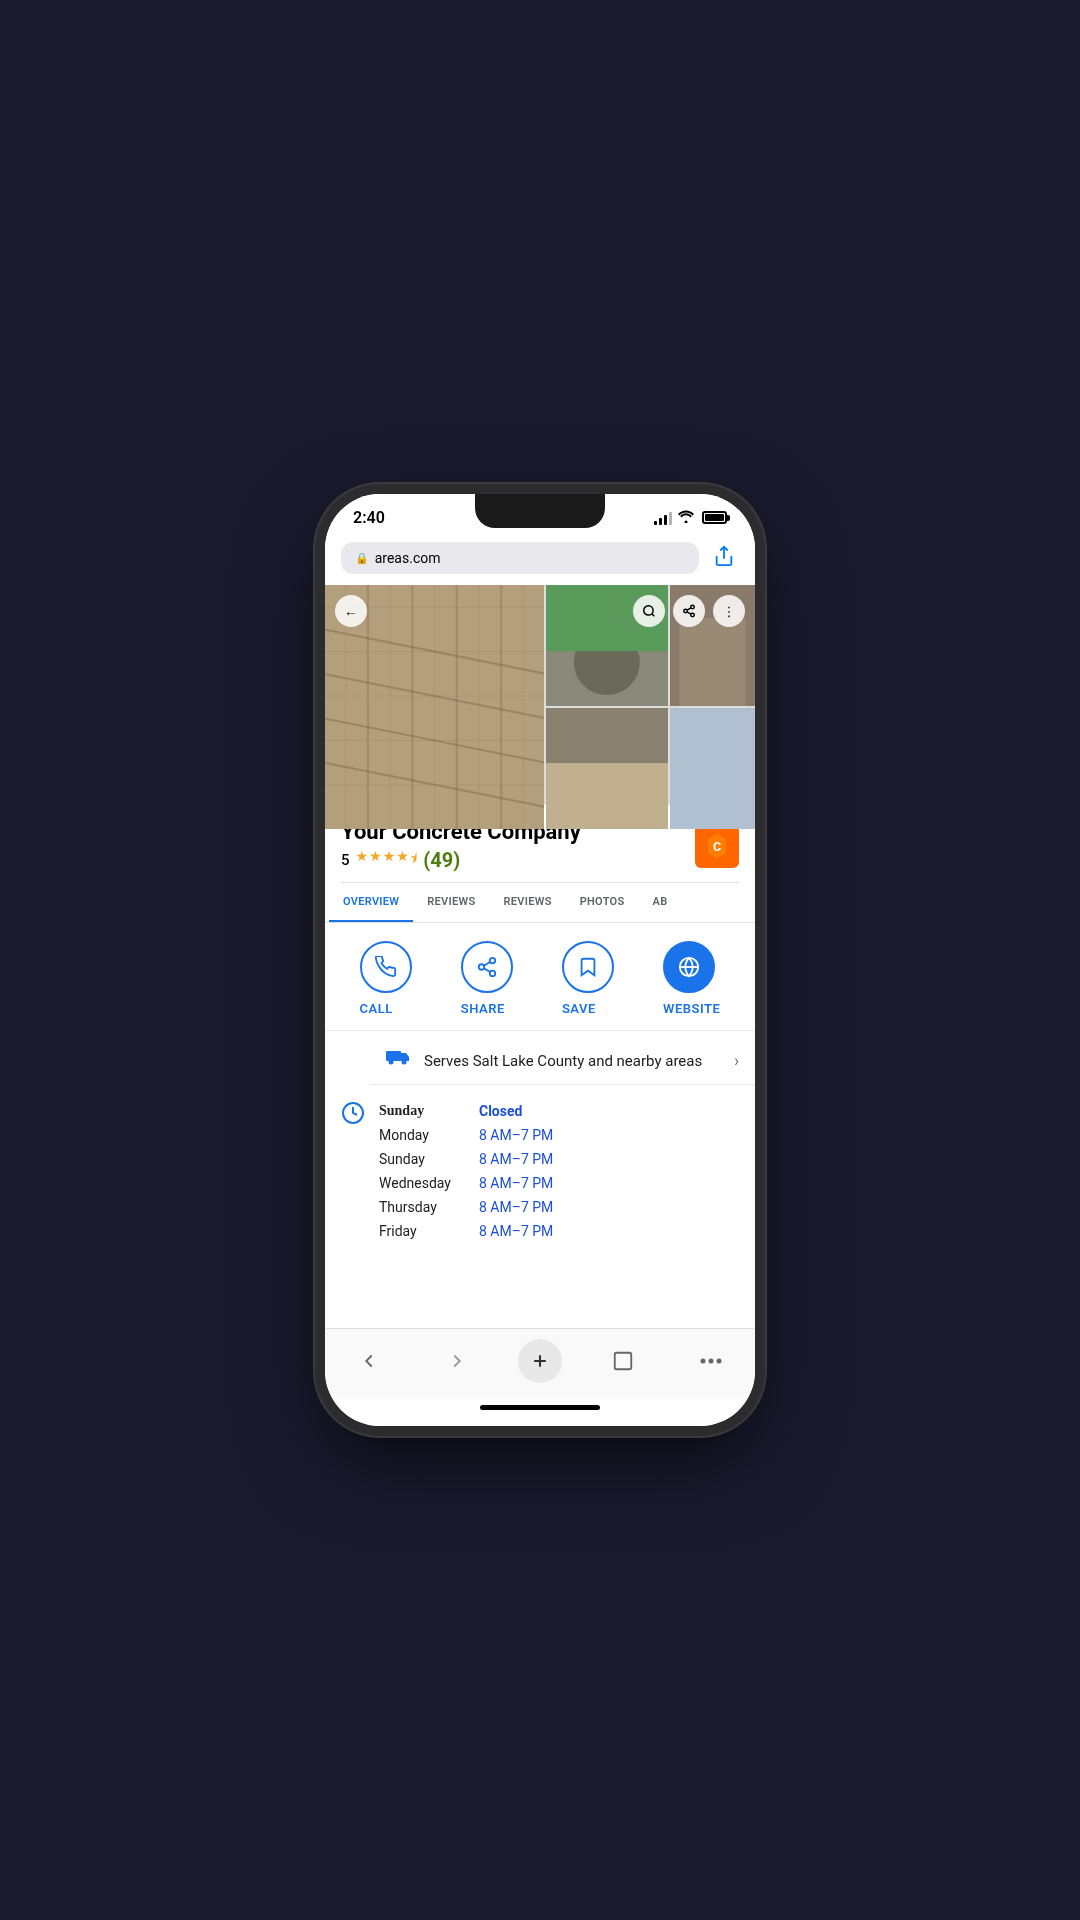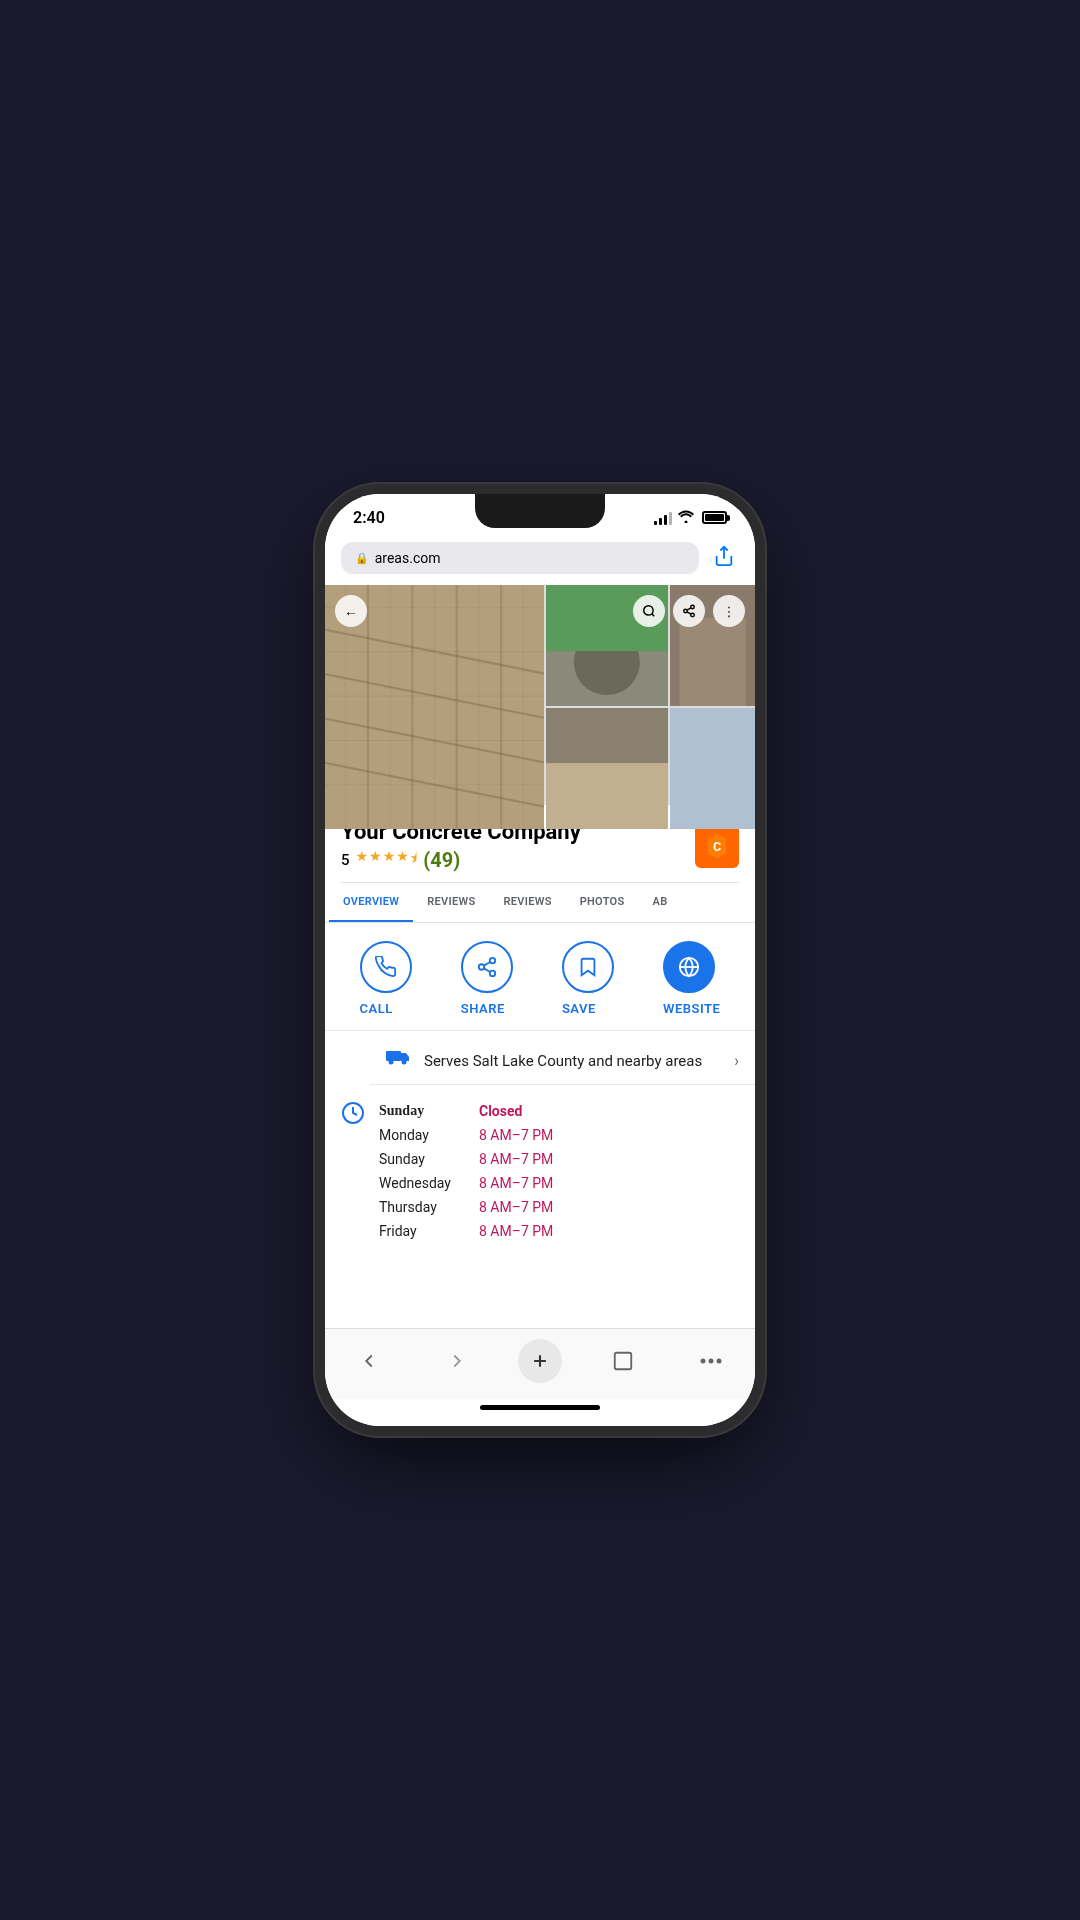--- a/index.html
+++ b/index.html
@@ -421,21 +421,21 @@
       width: 100px;
       color: #202124;
     }
 
     .hours-day.bold {
       font-weight: 700;
       font-family: Liberation Serif, serif;
     }
 
     .hours-time {
-      color: #be185d;
+      color: #1d4ed8;
       text-align: right;
     }
 
     .hours-time.bold {
       font-weight: 700;
     }
 
     
     .bottom-nav {
       background: #f9f9f9;

